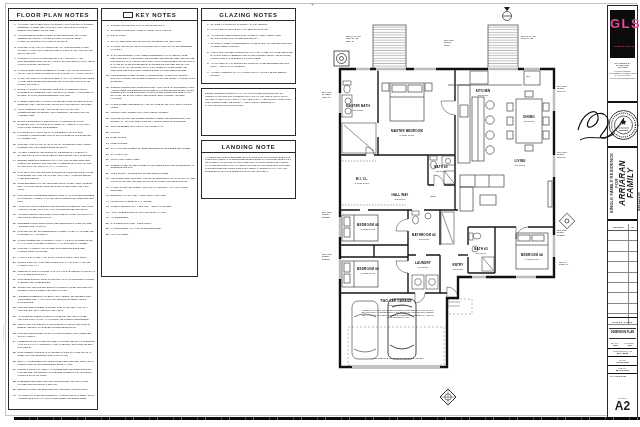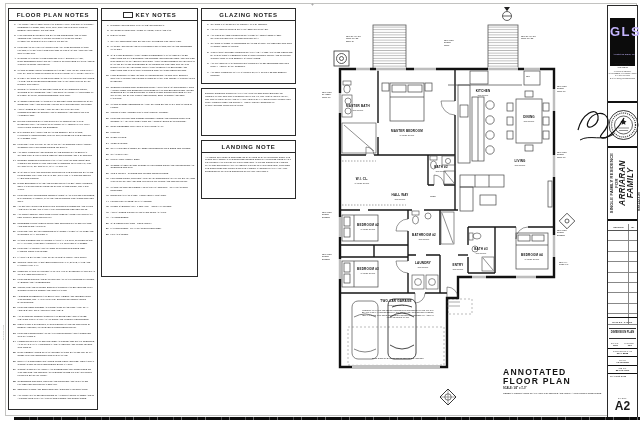--- a/index.html
+++ b/index.html
@@ -29,21 +29,21 @@
   .rs{font-size:1.9px;color:#333;margin-top:.4px;}
   .anno{position:absolute;font-size:1.9px;line-height:1.3;color:#222;white-space:pre-line;}
   .g-note{position:absolute;left:42px;top:304px;width:72px;font-size:1.8px;line-height:1.35;text-align:center;color:#222;}
   .g-floor{position:absolute;left:40px;top:352px;width:76px;font-size:1.7px;text-align:center;color:#222;}
   .plan-title{position:absolute;left:183px;top:363px;width:102px;}
   .pt1{font-size:8.6px;font-weight:800;letter-spacing:1.2px;color:#111;line-height:1.04;}
   .pt-scale{font-size:2.6px;font-weight:bold;margin-top:1.2px;}
   .pt-disc{font-size:2.2px;line-height:1.35;margin-top:1.5px;color:#222;}
   
   .tb{position:absolute;left:607px;top:5px;width:31px;height:414px;border:0.9px solid #2a2a2a;background:#fff;box-sizing:border-box;}
-  .tb-logo{position:absolute;left:2px;top:12px;right:2px;height:48px;background:#0c0c0c;color:#c4b5fd;text-align:right;}
+  .tb-logo{position:absolute;left:2px;top:4px;right:2px;height:48px;background:#0c0c0c;color:#ec4899;text-align:right;}
   .tb-logo .big{font-size:13px;font-weight:900;letter-spacing:1.5px;margin-top:6px;}
   .tb-logo .sub{font-size:2.1px;font-style:italic;margin-top:14px;}
   .tb-arch{position:absolute;left:0;right:0;top:56px;text-align:center;}
   .tb-arch .a1{font-size:2.3px;font-weight:bold;letter-spacing:.2px;}
   .tb-arch .a2{font-size:1.9px;margin-bottom:1.5px;}
   .tb-arch .a3{font-size:1.7px;color:#333;line-height:1.45;}
   .tb-bar{position:absolute;left:0;right:0;height:2.2px;background:#111;}
   .stampbox{position:absolute;left:0;right:0;top:98px;height:42px;}
   .vt-outer{position:absolute;left:0;right:0;top:142px;height:70px;overflow:visible;}
   .vt-inner{position:absolute;width:70px;height:29px;left:50%;top:50%;transform:translate(-50%,-50%) rotate(-90deg);text-align:center;}
@@ -756,26 +756,20 @@
         <div class="anno" style="left: 110px; top: 190px;"><span>LINEN</span></div>
       </div>
 
     <div class="room-label" style="left:76px;top:298px">
       <div class="rn">TWO-CAR GARAGE</div>
       <div class="rs">CONCRETE SLAB</div>
     </div>
     <div class="g-note">PROTECT ALL WALLS AND CEILING COMMON TO THE DWELLING W/ MIN. 1/2" GYP. BD. (5/8" TYPE X AT CEILING BELOW HABITABLE SPACE). PROVIDE SELF-CLOSING, SELF-LATCHING 1-3/8" SOLID CORE DOOR TO DWELLING. PROTECT W.H. AND FAU FROM VEHICLE DAMAGE.</div>
     <div class="g-floor">NOTE: SLOPE SLAB MIN. 1/8" PER FT. TOWARD GARAGE DOOR.</div>
 
-    <div class="plan-title">
-      <div class="pt1">ANNOTATED</div>
-      <div class="pt1">FLOOR PLAN</div>
-      <div class="pt-scale">SCALE: 1/4" = 1'-0"</div>
-      <div class="pt-disc">GENERAL CONTRACTOR SHALL VISIT THE JOB SITE AND VERIFY ALL EXISTING CONDITIONS.</div>
-    </div>
   </div>
 
   <div class="tb">
     <div class="tb-logo">
       <div class="big">GLS</div>
       <div class="sub">Architecture Group, Inc.</div>
     </div>
     <div class="tb-arch">
       <div class="a1">CHARLES D. GARLAND</div>
       <div class="a2">ARCHITECT</div>

